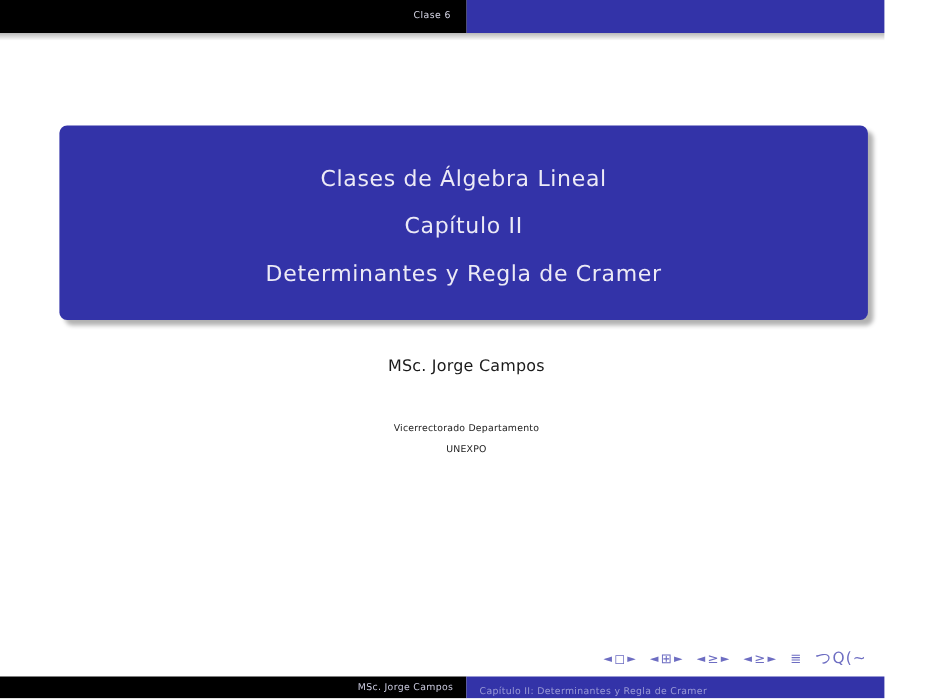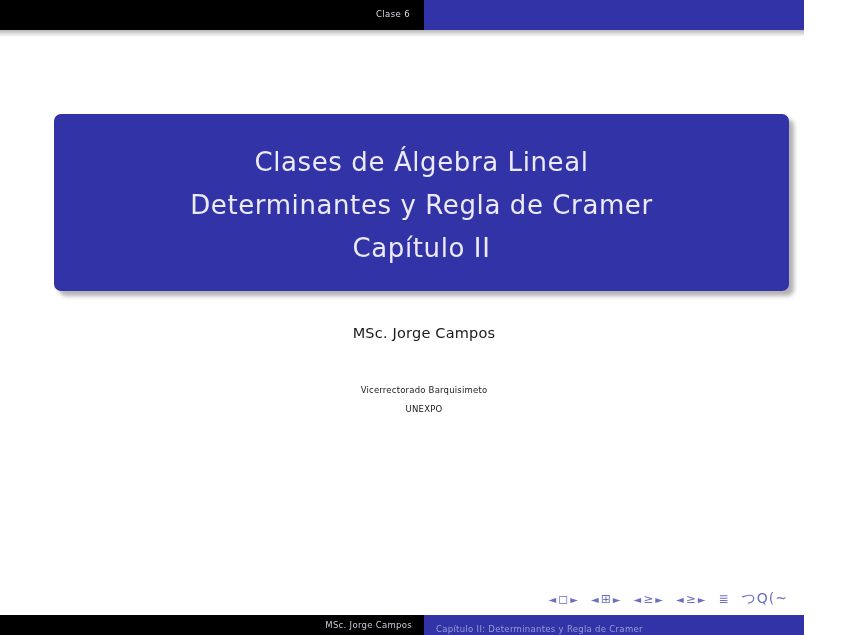--- a/index.html
+++ b/index.html
@@ -82,21 +82,21 @@
     border-radius: 7px;
     display: flex;
     flex-direction: column;
     align-items: center;
     justify-content: center;
     box-sizing: border-box;
     padding-top: 6px;
   }
   .title-line {
     color: #eceaf6;
-    font-size: 26px;
+    font-size: 20px;
     line-height: 43px;
     letter-spacing: 0.6px;
     white-space: nowrap;
     font-weight: normal;
   }
 
   
   .center-block {
     position: absolute;
     left: 0;
@@ -200,28 +200,28 @@
       <div class="topbar-title">Clase 6</div>
     </div>
     <div class="topbar-right"></div>
   </div>
   <div class="topbar-shadow"></div>
 
   <div class="titlebox-wrap">
     <div class="titlebox-shadowlayer"></div>
     <div class="titlebox">
       <div class="title-line">Clases de Álgebra Lineal</div>
+      <div class="title-line">Capítulo II</div>
       <div class="title-line">Determinantes y Regla de Cramer</div>
-      <div class="title-line">Capítulo II</div>
     </div>
   </div>
 
   <div class="center-block">
     <div class="author">MSc. Jorge Campos</div>
-    <div class="institute-sub">Vicerrectorado Barquisimeto</div>
+    <div class="institute-sub">Vicerrectorado Departamento</div>
     <div class="institute-sub">UNEXPO</div>
   </div>
 
   <div class="navsymbols">
     <span class="grp">
       <span class="arrow">◄</span>
         <span class="sym">◻</span>
         <span class="arrow">►</span>
     </span>
     <span class="grp">

